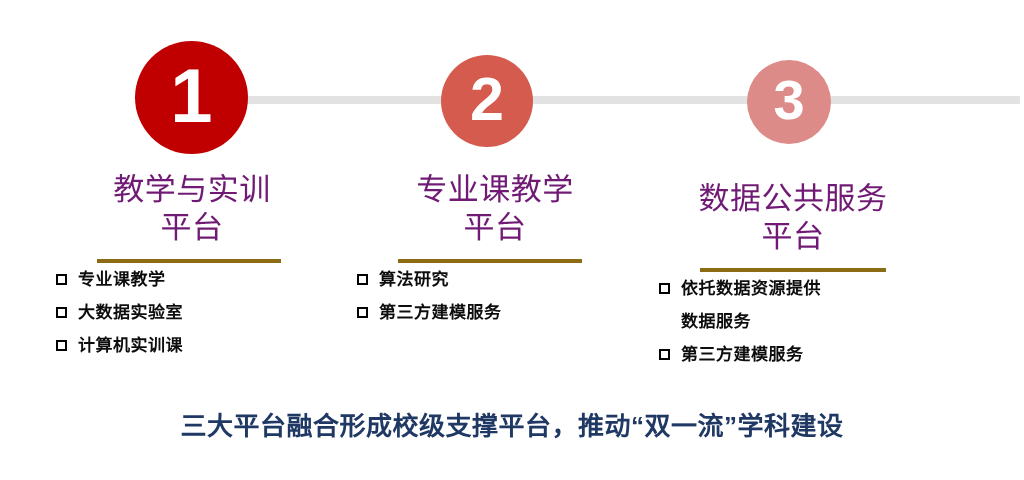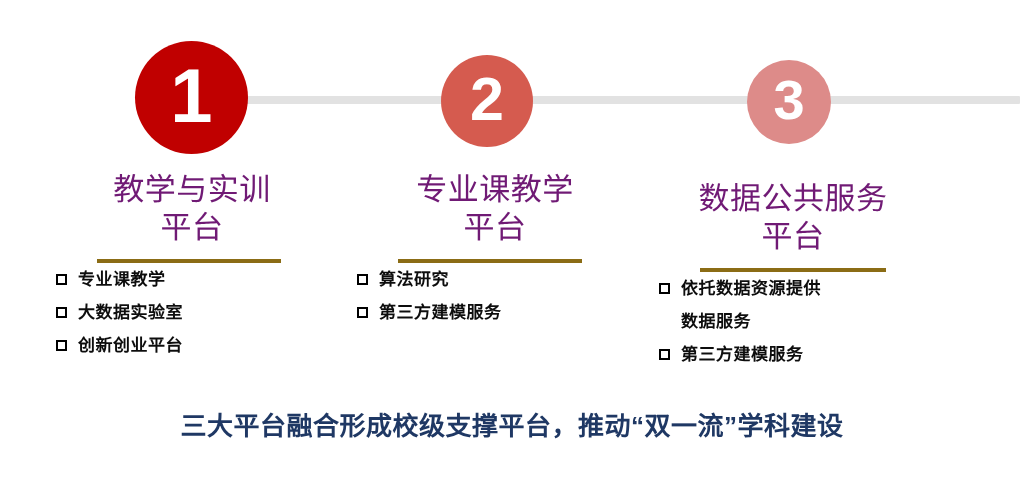--- a/index.html
+++ b/index.html
@@ -190,21 +190,21 @@
         <li class="bullet">
           <span class="bullet-marker"></span>
           <span class="bullet-text">专业课教学</span>
         </li>
         <li class="bullet">
           <span class="bullet-marker"></span>
           <span class="bullet-text">大数据实验室</span>
         </li>
         <li class="bullet">
           <span class="bullet-marker"></span>
-          <span class="bullet-text">创新创业平台</span>
+          <span class="bullet-text">计算机实训课</span>
         </li>
       </ul>
     </div>
 
     <div class="column col-2">
       <div class="badge-row">
         <div class="badge" style="background: rgb(213, 91, 79);">
           <span>2</span>
         </div>
       </div>

